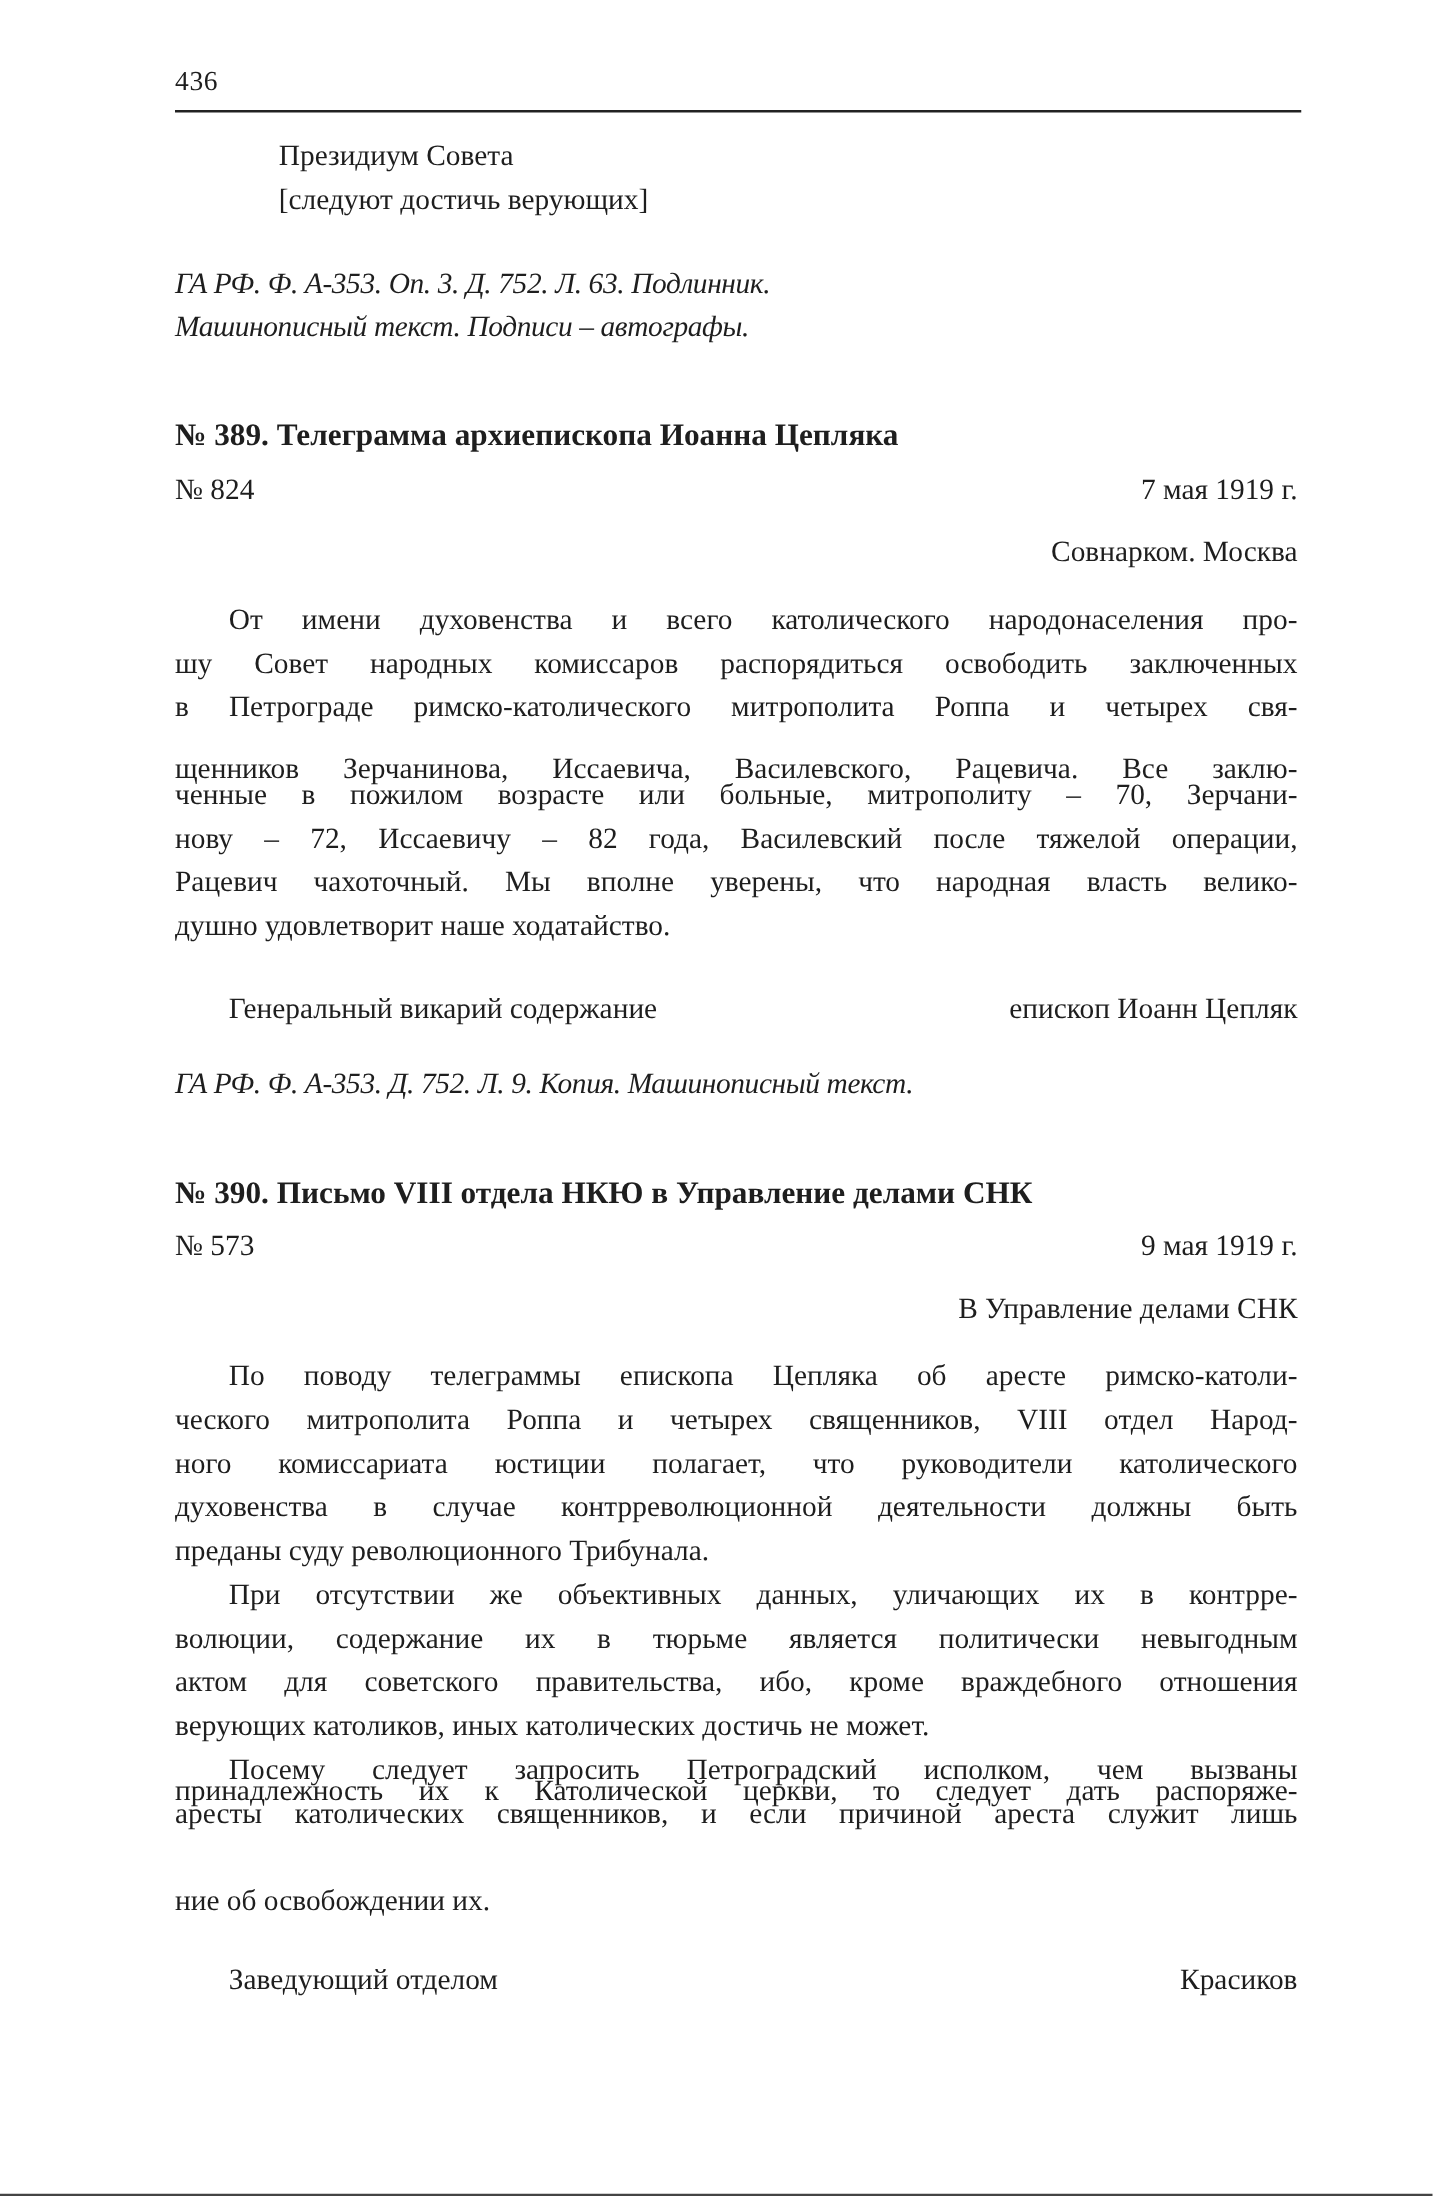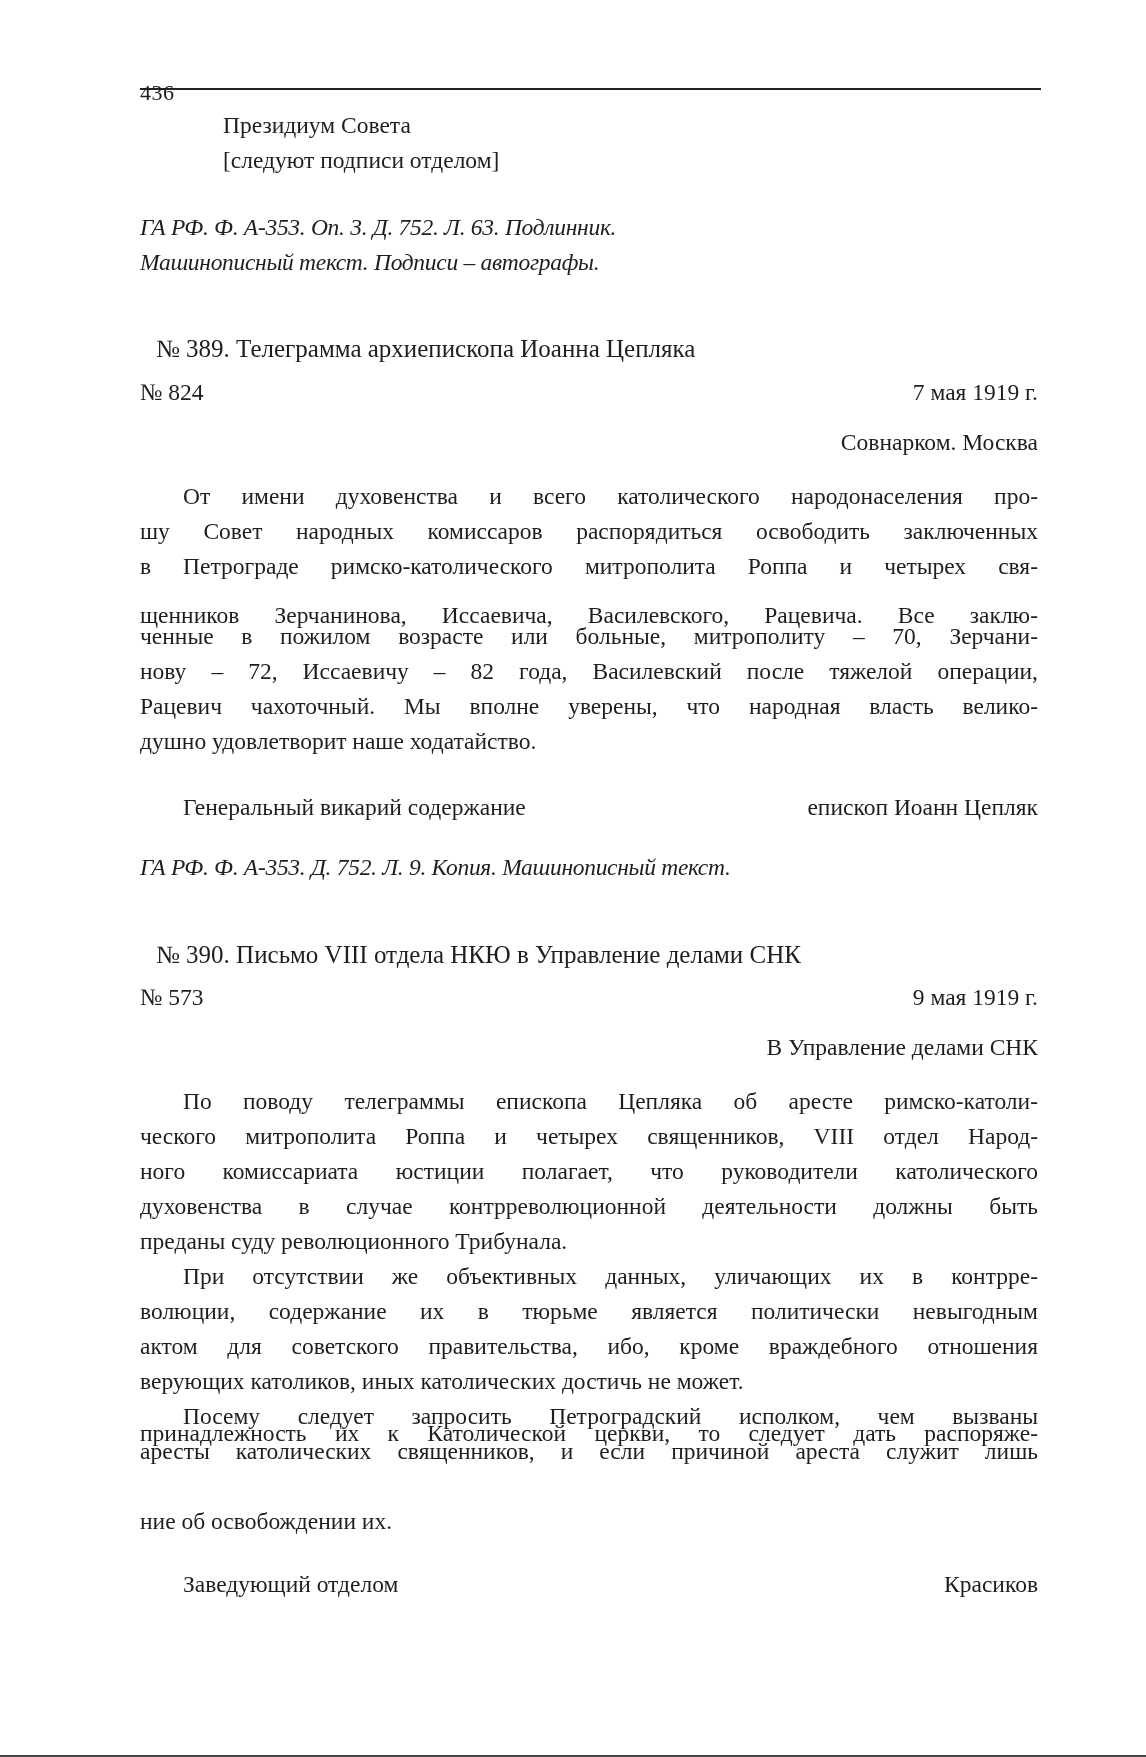--- a/index.html
+++ b/index.html
@@ -2,44 +2,44 @@
 <html><head>
 <meta charset="utf-8">
 <style>
   html, body { margin: 0; padding: 0; background: #ffffff; }
   body {
     width: 1146px; height: 1757px; position: relative; overflow: hidden;
     font-family: "Liberation Serif", "DejaVu Serif", serif;
     color: #1e1e1e;
   }
   .page { position: absolute; left: 140px; top: 0; width: 898px; }
-  .pagenum { position: absolute; top: 52px; left: 0; font-size: 22px; letter-spacing: 0.5px; margin-top: 28px; }
+  .pagenum { position: absolute; top: 52px; left: 0; font-size: 22px; letter-spacing: 0.5px; }
   .rule { position: absolute; top: 88px; left: 0; width: 901px; height: 2px; background: #222; }
   .line { position: absolute; left: 0; width: 898px; font-size: 23.5px; line-height: 30px; white-space: nowrap; }
   .indent { left: 43px; width: 855px; margin-left: 40px; }
   .italic { font-style: italic; letter-spacing: -0.3px; }
-  .heading { font-weight: normal; font-size: 25px; margin-left: 16px; }
+  .heading { font-weight: bold; font-size: 25px; }
   .right { text-align: right; }
   .row { display: flex; justify-content: space-between; }
   .para-line { position: absolute; left: 0; width: 898px; font-size: 23.5px; line-height: 30px; text-align: justify; text-align-last: justify; white-space: nowrap; }
   .para-line.first { padding-left: 43px; width: 855px; }
   .para-line.last { text-align-last: left; }
   .sig-left { position: absolute; left: 43px; }
   .sig-right { position: absolute; right: 0; }
   .bottom-bar { position: absolute; left: 0; bottom: 0; width: 1146px; height: 2px; background: #444; }
 </style>
 </head>
 <body>
 
 <div class="page">
   <div class="pagenum">436</div>
   <div class="rule"></div>
 
   <div class="line indent" style="top:110px">Президиум Совета</div>
-  <div class="line indent" style="top:145px">[следуют подписи отделом]</div>
+  <div class="line indent" style="top:145px">[следуют достичь верующих]</div>
   <div class="line italic" style="top:212px">ГА РФ. Ф. А-353. Оп. 3. Д. 752. Л. 63. Подлинник.</div>
   <div class="line italic" style="top:247px">Машинописный текст. Подписи – автографы.</div>
 
   <div class="line heading" style="top:334px">№ 389. Телеграмма архиепископа Иоанна Цепляка</div>
   <div class="line row" style="top:377px">
     <span>№ 824</span>
     <span>7 мая 1919 г.</span>
   </div>
   <div class="line right" style="top:427px">Совнарком. Москва</div>
 

